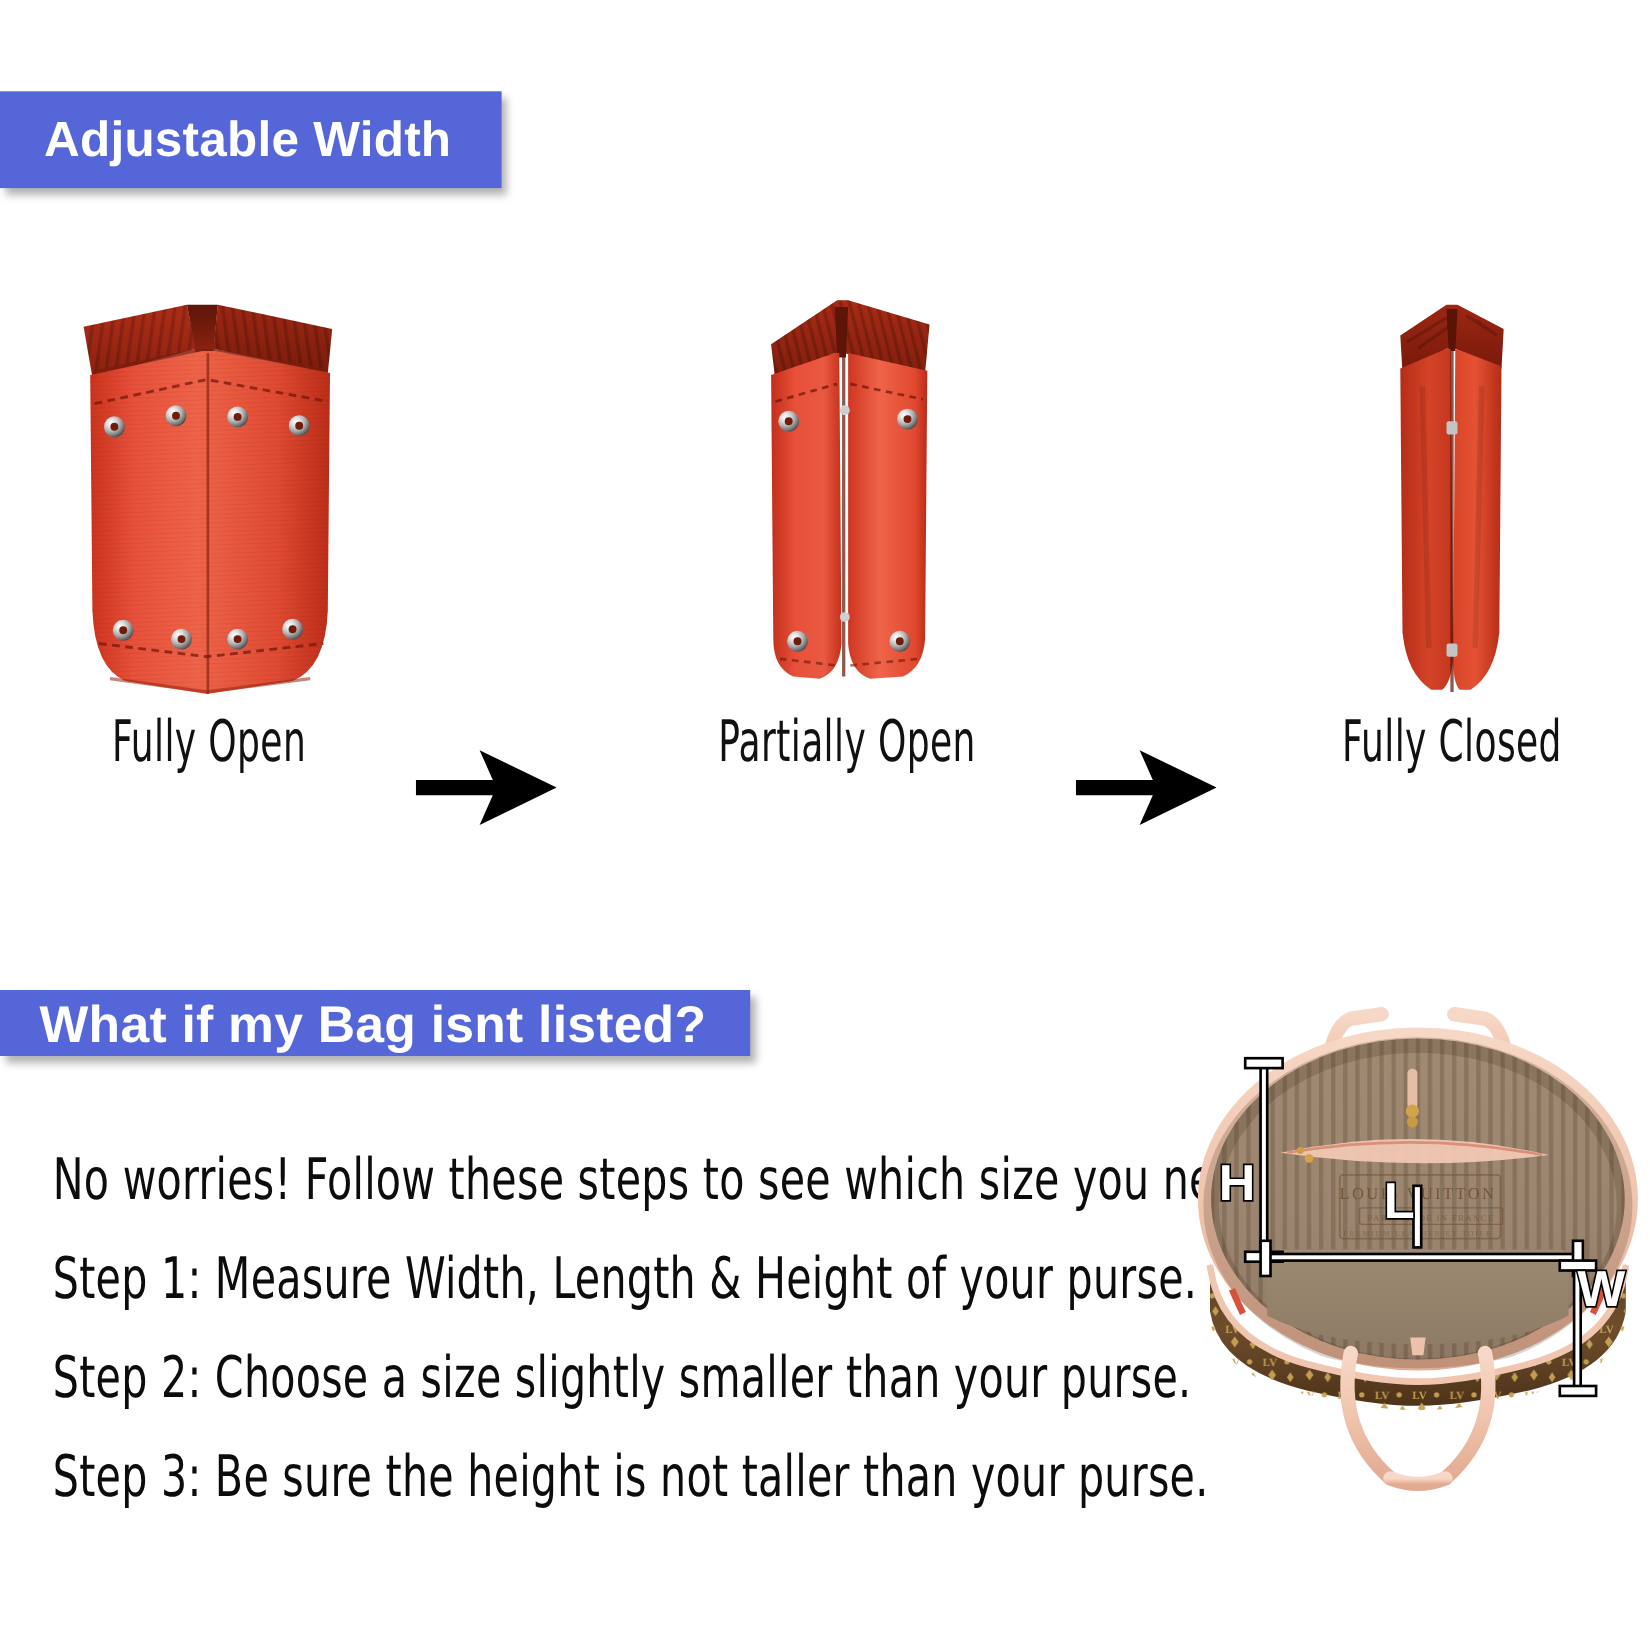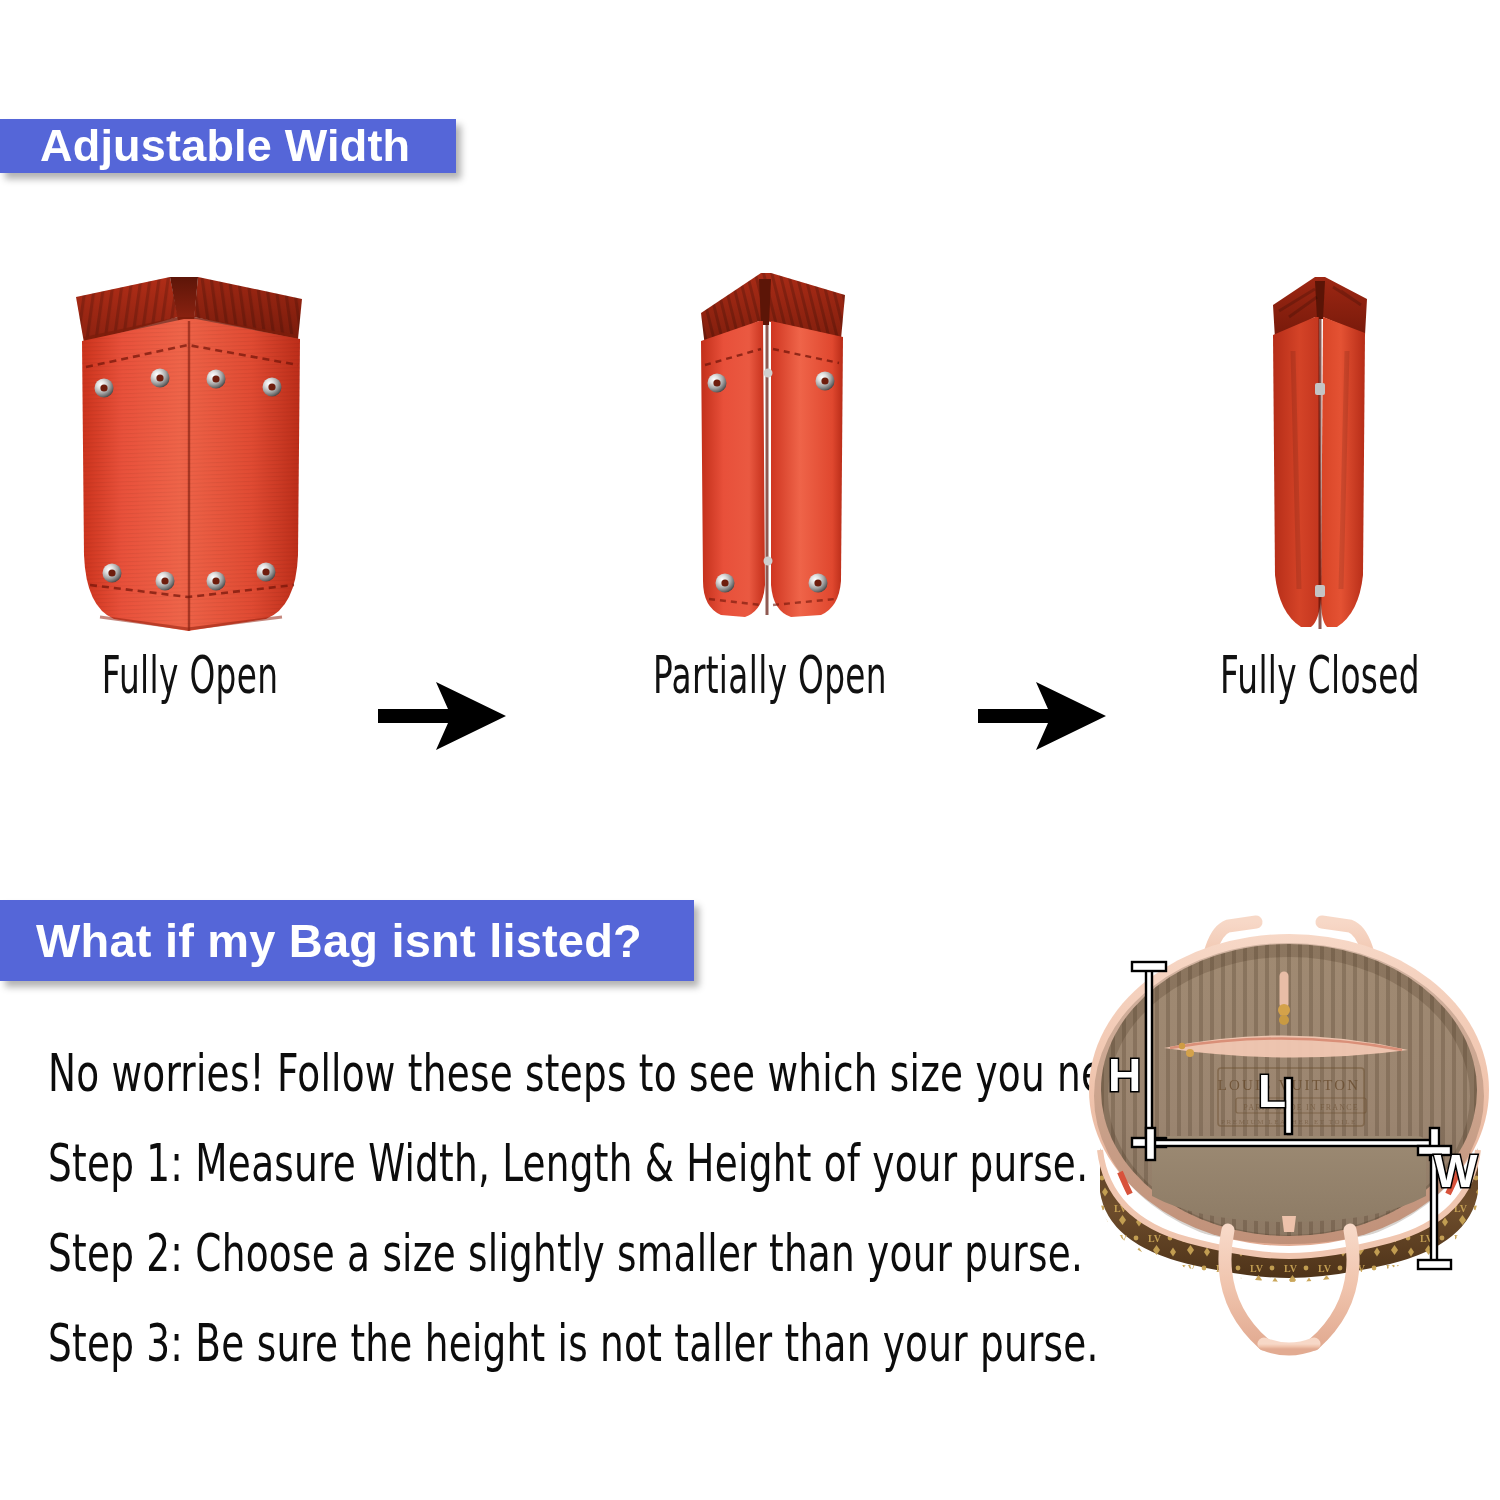--- a/index.html
+++ b/index.html
@@ -23,33 +23,32 @@
     color: #ffffff;
     font-weight: bold;
     display: flex;
     align-items: center;
     box-shadow: 5px 6px 7px rgba(0,0,0,0.30);
     white-space: nowrap;
   }
   #banner-adjustable {
     left: 0px;
     top: 83px;
-    height: 54px;
+    height: 88px;
     padding-left: 40px;
     padding-right: 46px;
     font-size: 45px;
     letter-spacing: 0.2px;
-    margin-top: 36px;
   }
   #banner-notlisted {
     left: 0px;
     top: 900px;
-    height: 81px;
+    height: 60px;
     padding-left: 36px;
-    padding-right: 52px;
+    padding-right: 40px;
     font-size: 47px;
     letter-spacing: 0.2px;
   }
 
   
   #organizer-row {
     position: absolute;
     left: 0;
     top: 255px;
     width: 1344px;

